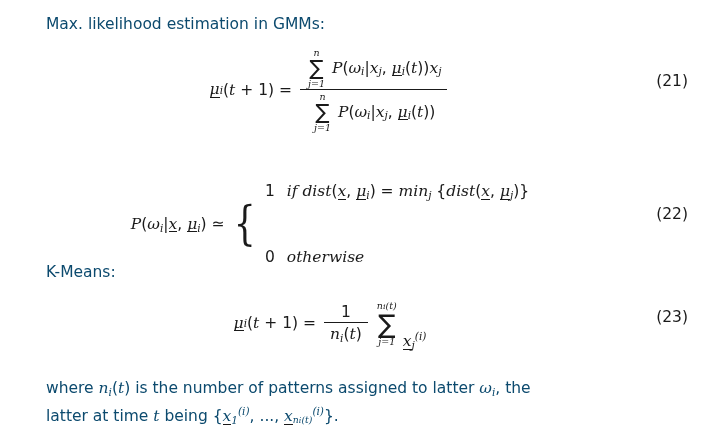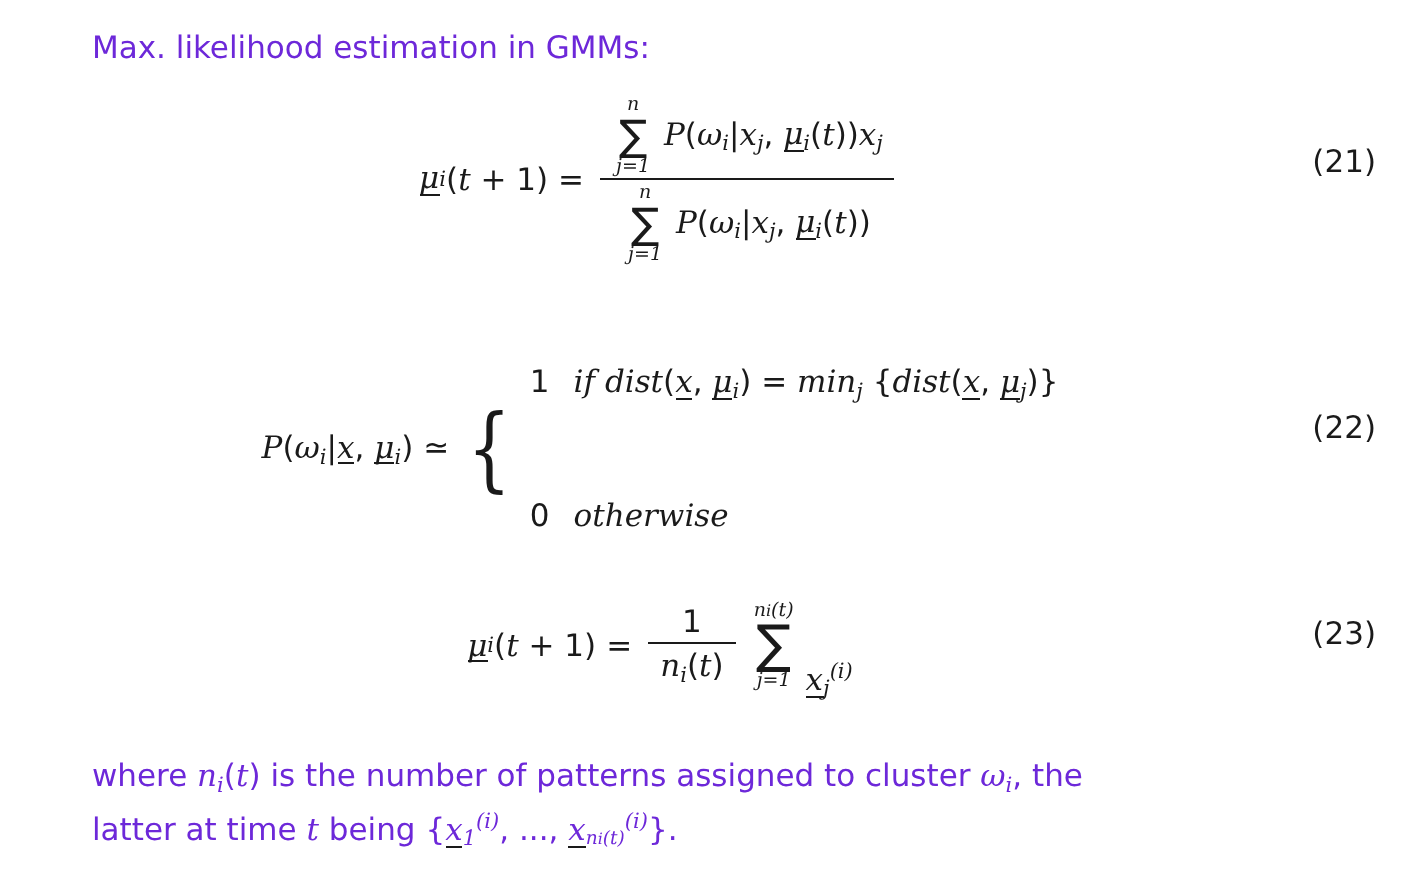--- a/index.html
+++ b/index.html
@@ -19,21 +19,21 @@
     position: relative;
     width: 712px;
     height: 443px;
     padding: 0;
   }
 
   .line-text {
     position: absolute;
     font-size: 15.5px;
     line-height: 1.35;
-    color: #6d28d9;
+    color: #0c4a6e;
     white-space: nowrap;
   }
 
   .eq-block {
     position: absolute;
     display: flex;
     align-items: center;
     justify-content: center;
   }
 
@@ -202,20 +202,21 @@
           <span class="row">
             <span class="val mupright">0</span>
             <span class="mi" style="font-style:italic;margin-top:40px;">otherwise</span>
           </span>
         </span>
       </span>
     </div>
   </div>
   <div class="eq-num" style="top:205px;">(22)</div>
 
+  <div class="line-text" style="left:46px; top:262px;">K-Means:</div>
 
   <div class="eq-block" style="left:0; top:296px; width:660px;">
     <div class="eqline">
       <span class="uline mi">μ</span>
         <span class="sub">i</span>
         <span class="mupright">(</span>
         <span class="mi">t</span>
         <span class="mupright">&nbsp;+&nbsp;1)</span>
       <span class="op">=</span>
       <span class="frac">
@@ -227,19 +228,19 @@
         <span class="lim"><span class="mi">n</span><span style="font-size:0.85em;">i</span>(<span class="mi">t</span>)</span>
         <span class="sym" style="font-size:26px;">∑</span>
         <span class="lim">j=1</span>
       </span>
       <span style="margin-left:4px;margin-top:34px;"><span class="uline mi">x</span><span class="sub">j</span><span class="sup">(i)</span></span>
     </div>
   </div>
   <div class="eq-num" style="top:308px;">(23)</div>
 
   <div class="line-text" style="left:46px; top:378px;">
-    <span>where </span><span class="mi">n</span><span class="sub">i</span><span class="mupright">(</span><span class="mi">t</span><span class="mupright">)</span><span> is the number of patterns assigned to cluster </span><span class="mi">ω</span><span class="sub">i</span><span>, the</span>
+    <span>where </span><span class="mi">n</span><span class="sub">i</span><span class="mupright">(</span><span class="mi">t</span><span class="mupright">)</span><span> is the number of patterns assigned to latter </span><span class="mi">ω</span><span class="sub">i</span><span>, the</span>
   </div>
   <div class="line-text" style="left:46px; top:404px;">
     <span>latter at time </span><span class="mi">t</span><span> being </span><span class="mupright">{</span><span class="uline mi">x</span><span class="sub">1</span><span class="sup">(i)</span><span class="mupright">,&nbsp;...,&nbsp;</span><span class="uline mi">x</span><span class="sub" style="font-size:0.6em;">n<span style="font-size:0.85em;">i</span>(t)</span><span class="sup">(i)</span><span class="mupright">}</span><span>.</span>
   </div>
 
 </div>
 
 </body></html>

